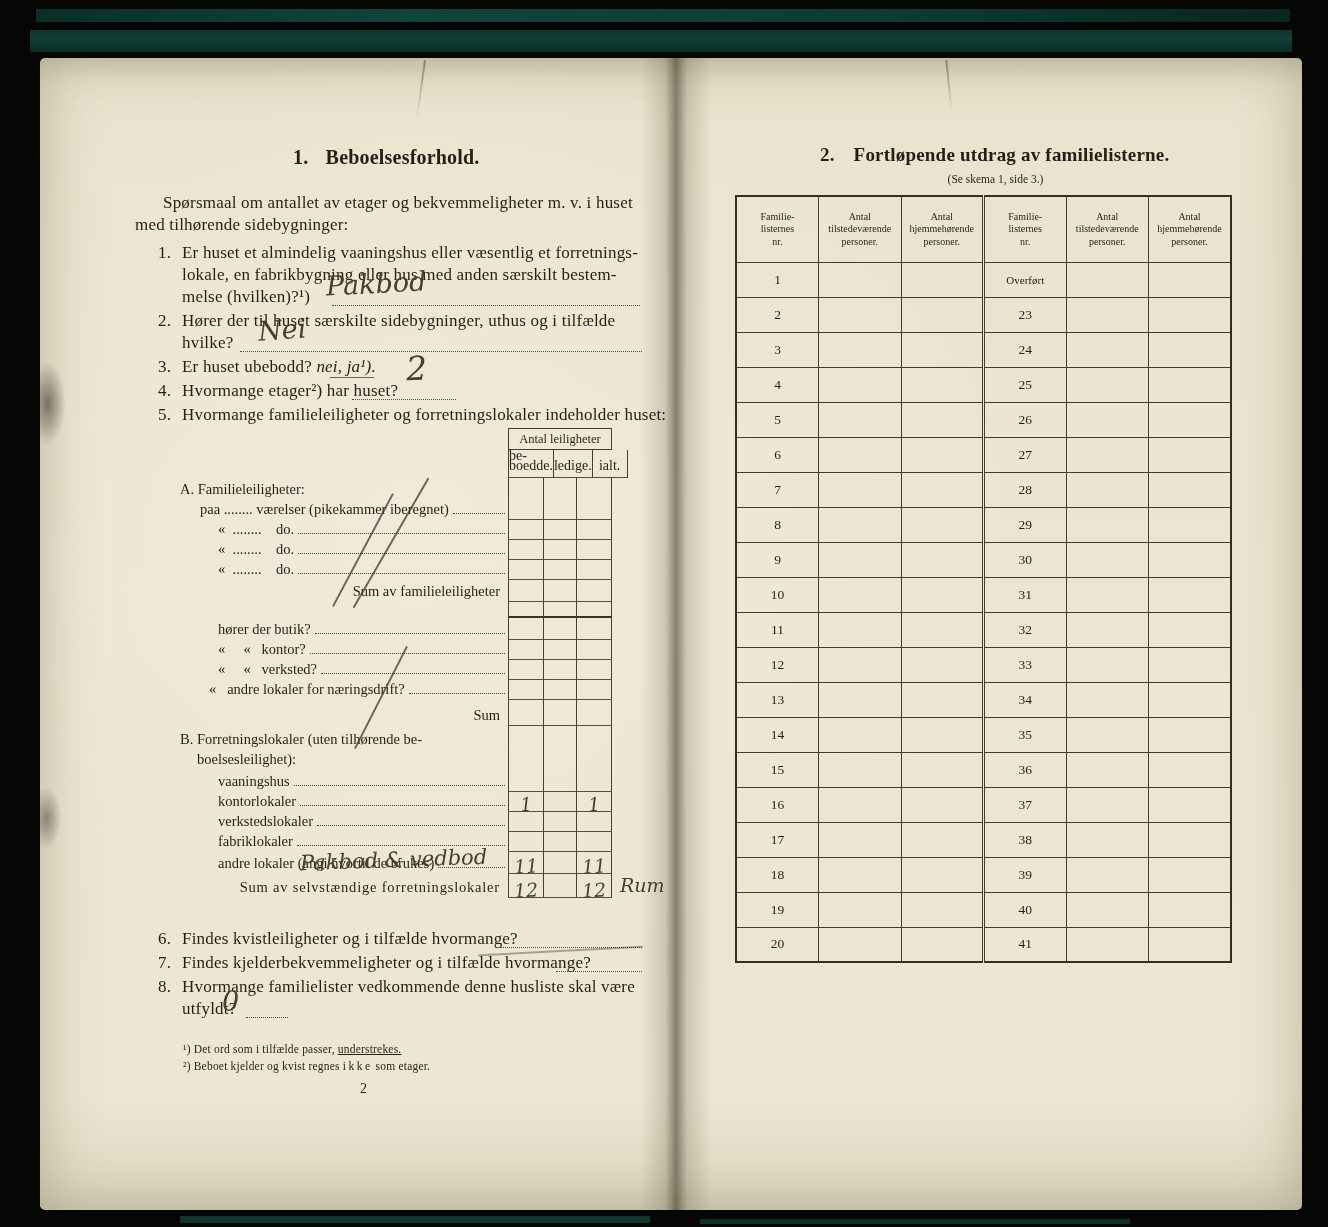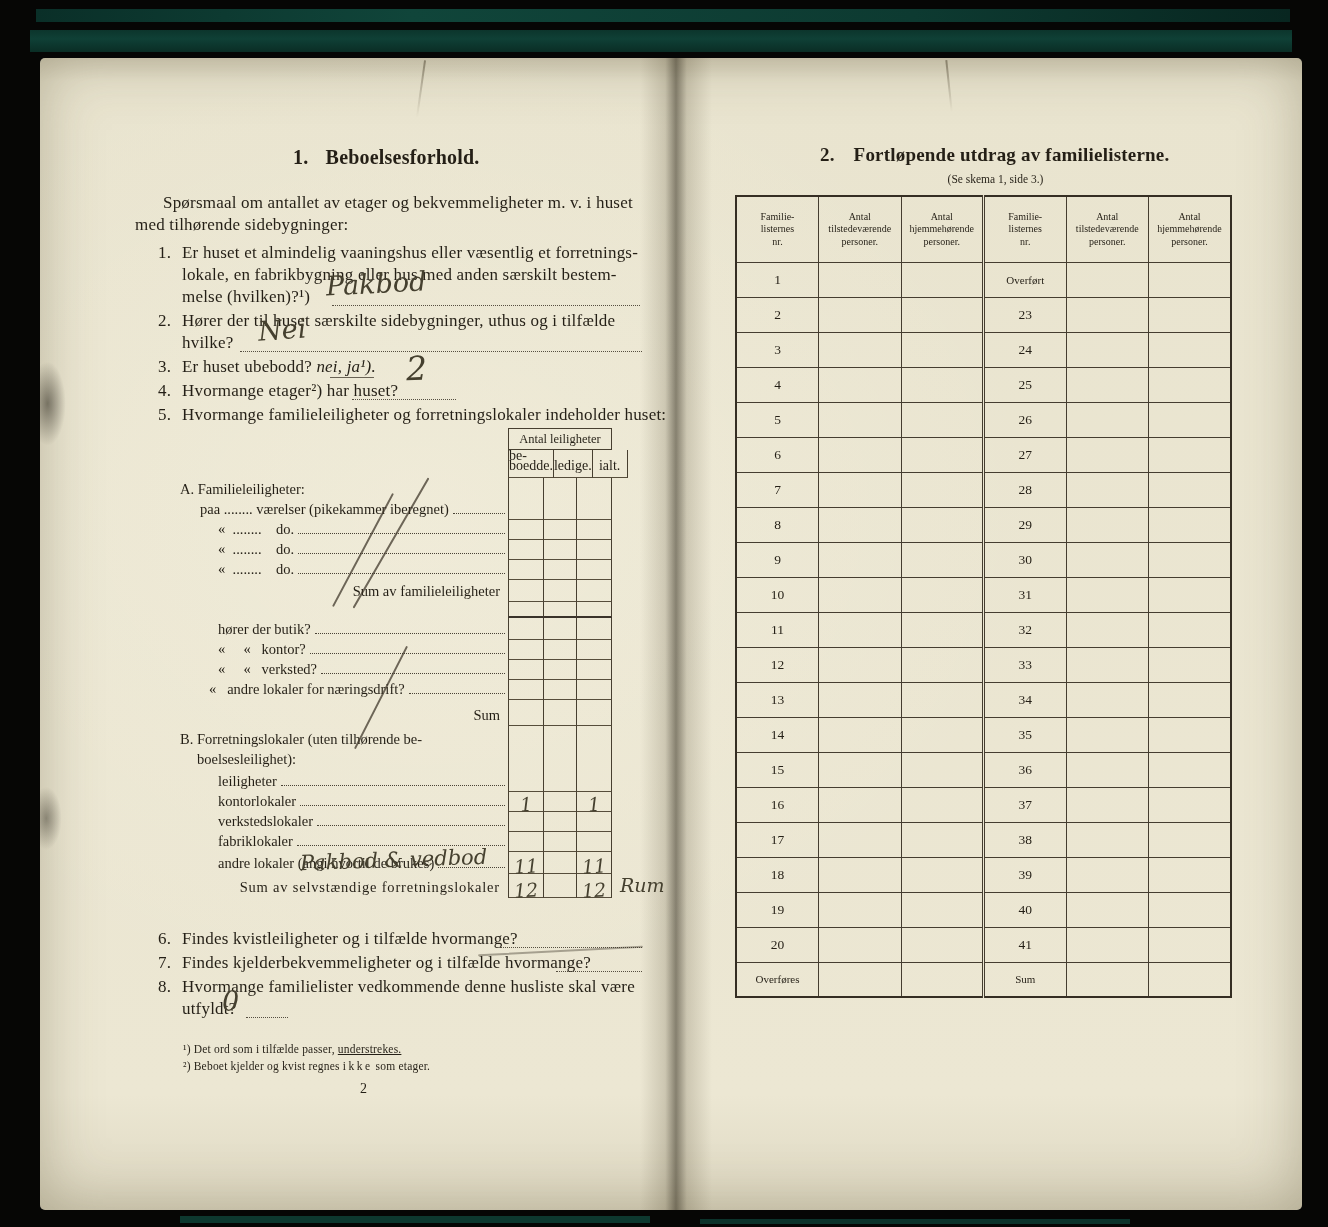--- a/index.html
+++ b/index.html
@@ -258,21 +258,21 @@
     <div class="t5row">
       <div class="t5label ind4">
           <span>boelsesleilighet):</span>
         </div>
       <div class="t5cell c1"></div>
         <div class="t5cell c2"></div>
         <div class="t5cell c3"></div>
     </div>
     <div class="t5row r-line h22">
       <div class="t5label ind2">
-          <span>leiligheter</span>
+          <span>vaaningshus</span>
           <span class="leader"></span>
         </div>
       <div class="t5cell c1"></div>
         <div class="t5cell c2"></div>
         <div class="t5cell c3"></div>
     </div>
     <div class="t5row r-line">
       <div class="t5label ind2">
           <span>kontorlokaler</span>
           <span class="leader"></span>
@@ -537,23 +537,15 @@
           <td></td>
         </tr>
         <tr>
           <td>20</td>
           <td></td>
           <td></td>
           <td class="dbl">41</td>
           <td></td>
           <td></td>
         </tr>
-        <tr>
-          <td class="word">Overføres</td>
-          <td></td>
-          <td></td>
-          <td class="dbl word">Sum</td>
-          <td></td>
-          <td></td>
-        </tr>
       </tbody>
   </table>
 </div>
 
 </body></html>

